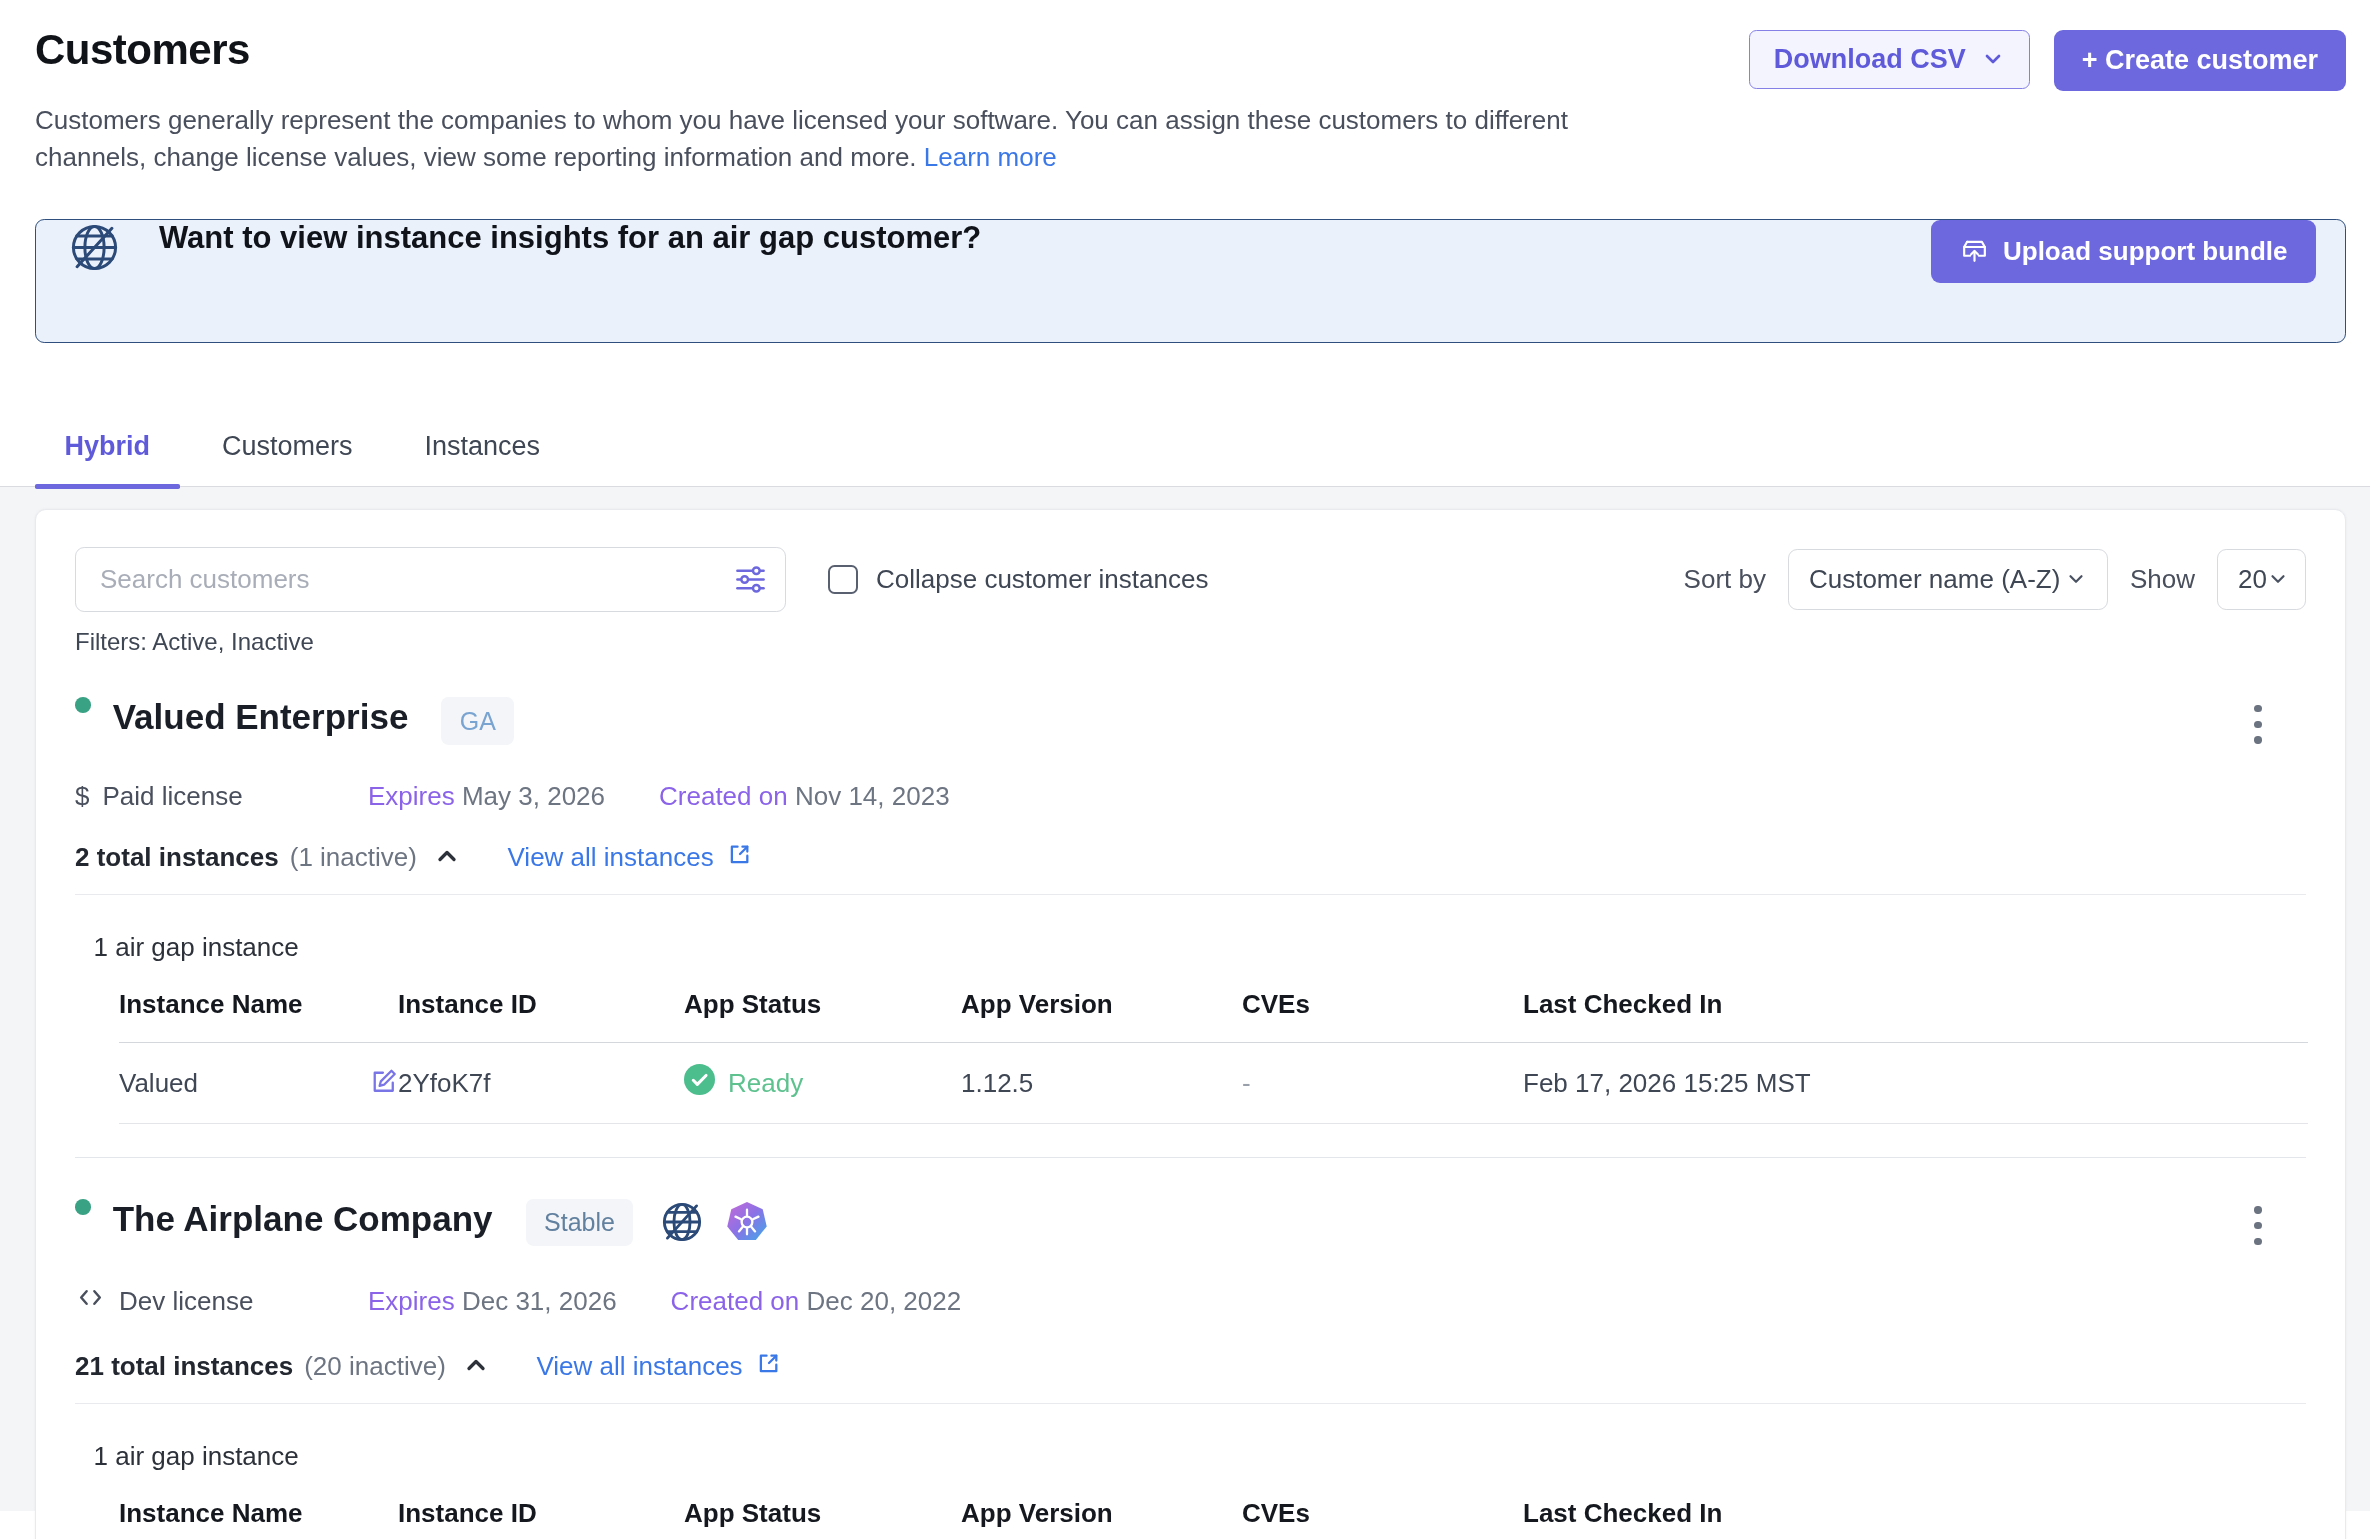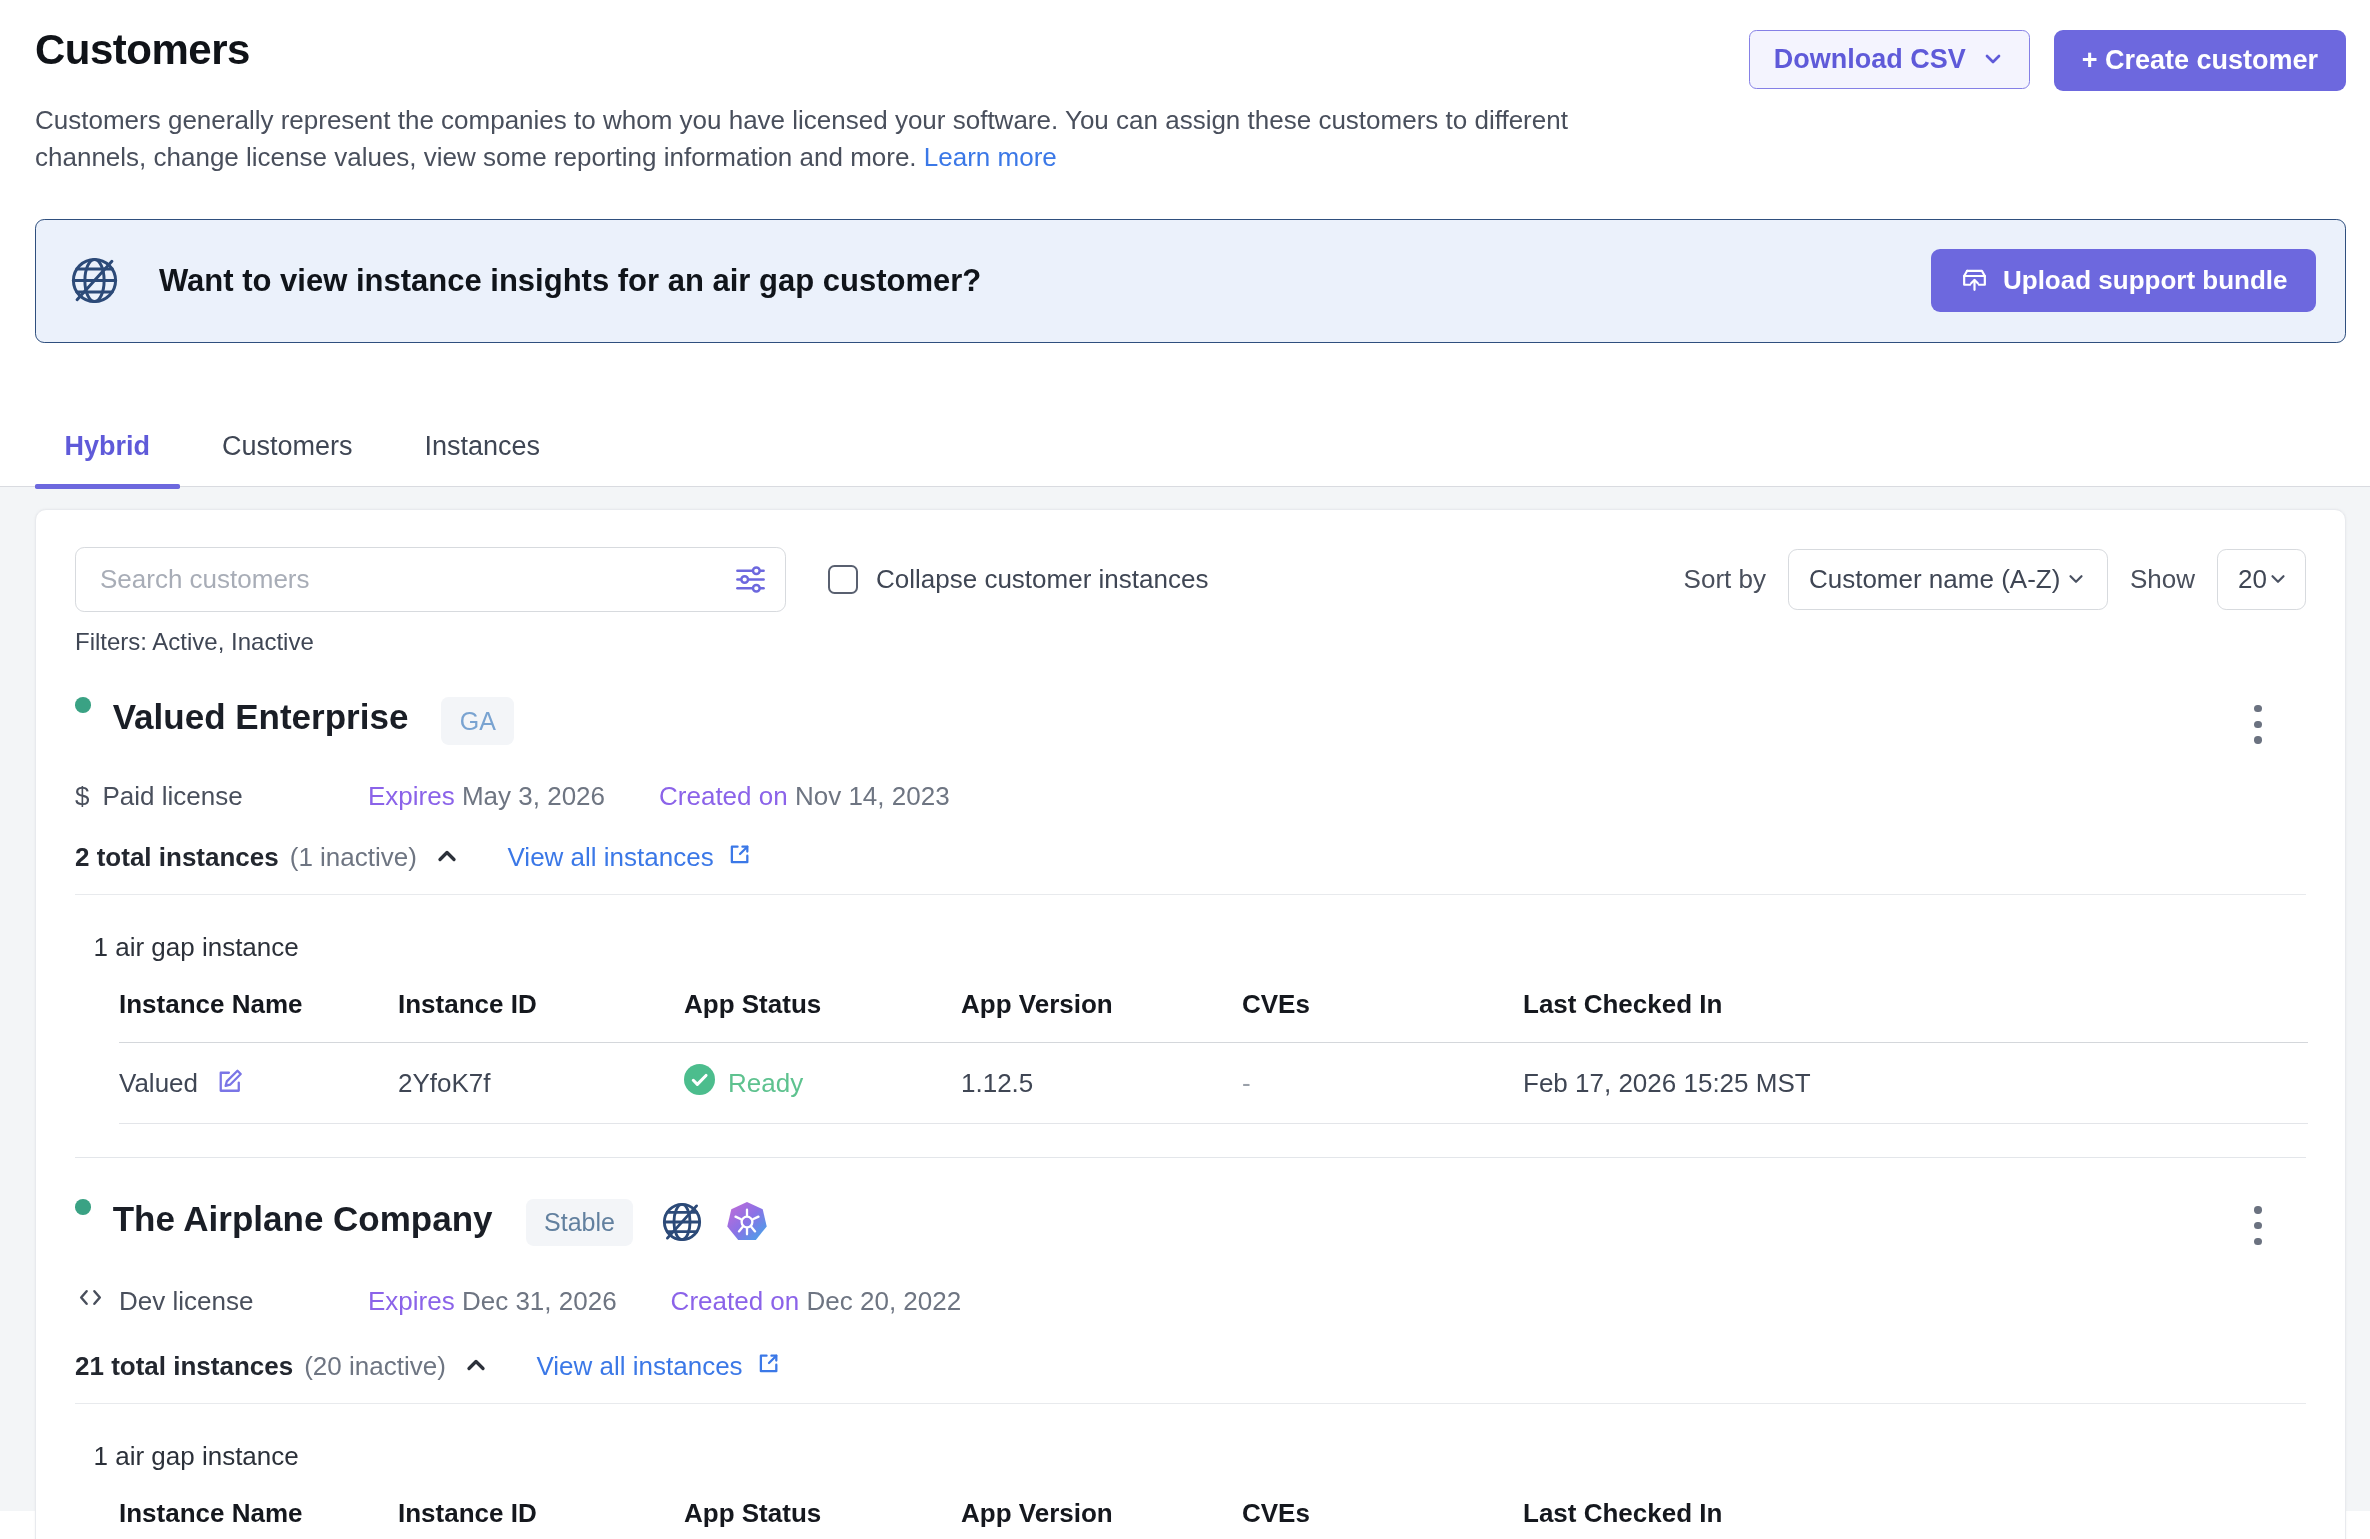--- a/index.html
+++ b/index.html
@@ -13,21 +13,21 @@
   .page-header { display: flex; justify-content: space-between; padding: 26px 24px 0 35px; }
   .page-title { font-size: 42px; font-weight: 700; letter-spacing: -0.5px; color: #101318; }
   .page-description { margin-top: 28px; font-size: 26px; line-height: 1.44; color: #494f5c; max-width: 1643px; }
   .learn-more { color: #3b78e7; cursor: pointer; text-decoration: none; }
   .header-buttons { display: flex; gap: 24px; margin-top: 3.7px; flex-shrink: 0; }
   .btn { display: inline-flex; align-items: center; border-radius: 7.4px; font-weight: 700; font-size: 27px; cursor: pointer; border: none; font-family: inherit; }
   .btn-outline { height: 59px; padding: 0 24px; gap: 14.8px; background: #f4f4fe; border: 1.8px solid #8580e6; color: #5f5ad9; }
   .btn-primary { height: 61px; padding: 0 28px; gap: 13px; background: #6d68de; color: #ffffff; border-radius: 9px; }
   .chev { display: inline-flex; }
   
-  .banner { margin: 42px 24px 0 35px; height: 124px; background: #ebf1fb; border: 1.8px solid #2f4f7e; border-radius: 9.2px; display: flex; align-items: center; padding: 0 29.5px 0 31px; }
+  .banner { margin: 42px 24px 0 35px; height: 124px; background: #ebf1fb; border: 1.8px solid #2f4f7e; border-radius: 9.2px; display: flex; padding: 0 29.5px 0 31px; }
   .banner-icon { width: 55px; height: 55px; flex-shrink: 0; }
   .banner-title { margin-left: 37px; font-size: 31px; font-weight: 700; color: #10141a; }
   .banner .btn-primary { margin-left: auto; height: 63px; font-size: 26px; }
   
   .tabs { margin-top: 88px; padding-left: 35px; border-bottom: 1.8px solid #d9dbe0; display: flex; }
   .tab { position: relative; padding: 0 29.5px 24px 29.5px; margin-right: 13px; font-size: 27px; color: #3f4654; cursor: pointer; }
   .tab.active { color: #5f5ad9; font-weight: 700; }
   .tab.active::after { content: ""; position: absolute; left: 0; right: 0; bottom: -2.8px; height: 4.6px; background: #6d68de; border-radius: 1.8px; }
   
   .content-bg { background: #f3f5f7; padding: 22px 24px 0 35px; height: 1024px; }
@@ -67,21 +67,21 @@
   .instances-row { margin-top: 29.5px; display: flex; align-items: center; font-size: 26px; }
   .count-bold { font-weight: 700; color: #23272f; }
   .inactive-count { color: #6e7582; margin-left: 11px; }
   .chev-up-btn { background: none; border: none; cursor: pointer; margin-left: 16.6px; display: flex; }
   .view-all { margin-left: 46px; color: #3b78e7; display: flex; align-items: center; gap: 13px; font-size: 26px; cursor: pointer; text-decoration: none; }
   .divider { margin-top: 20px; border-top: 1.8px solid #e8eaed; }
   .airgap-heading { margin-top: 37px; padding-left: 18.5px; font-size: 26px; color: #2c313a; }
   .itable { margin: 26px 0 0 44px; width: 2189px; }
   .itable-header { display: grid; grid-template-columns: 279px 286px 277px 281px 281px 1fr; font-weight: 700; font-size: 26px; color: #15181e; padding-bottom: 22px; border-bottom: 1.8px solid #d4d7db; }
   .itable-row { display: grid; grid-template-columns: 279px 286px 277px 281px 281px 1fr; align-items: center; height: 81px; border-bottom: 1.8px solid #e3e5e9; font-size: 26px; color: #3f4654; }
-  .name-cell { display: flex; align-items: center; gap: 16.6px; }
+  .name-cell { display: flex; align-items: center; gap: 16.6px; justify-content: space-between; }
   .edit-btn { background: none; border: none; cursor: pointer; display: flex; padding: 0; }
   .status-cell { display: flex; align-items: center; gap: 13px; color: #5ec28f; }
   .cves-dash { color: #9aa0a9; }
   .section-divider { margin-top: 33px; border-top: 1.8px solid #e3e6ea; }
   .hscrollbar { margin: 2.8px 0 0 41px; width: 2167px; height: 8.3px; background: #d6d8dc; border-radius: 4.6px; }
 </style>
 </head>
 <body>
 
 <header class="page-header">

